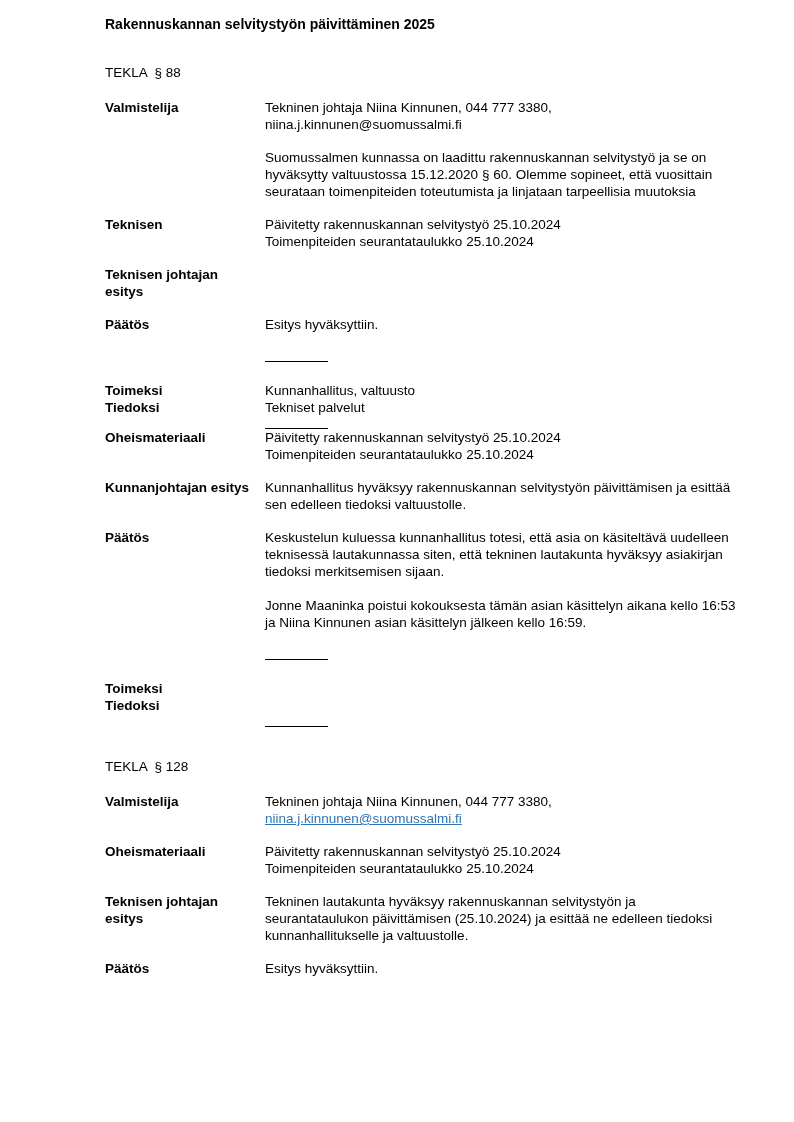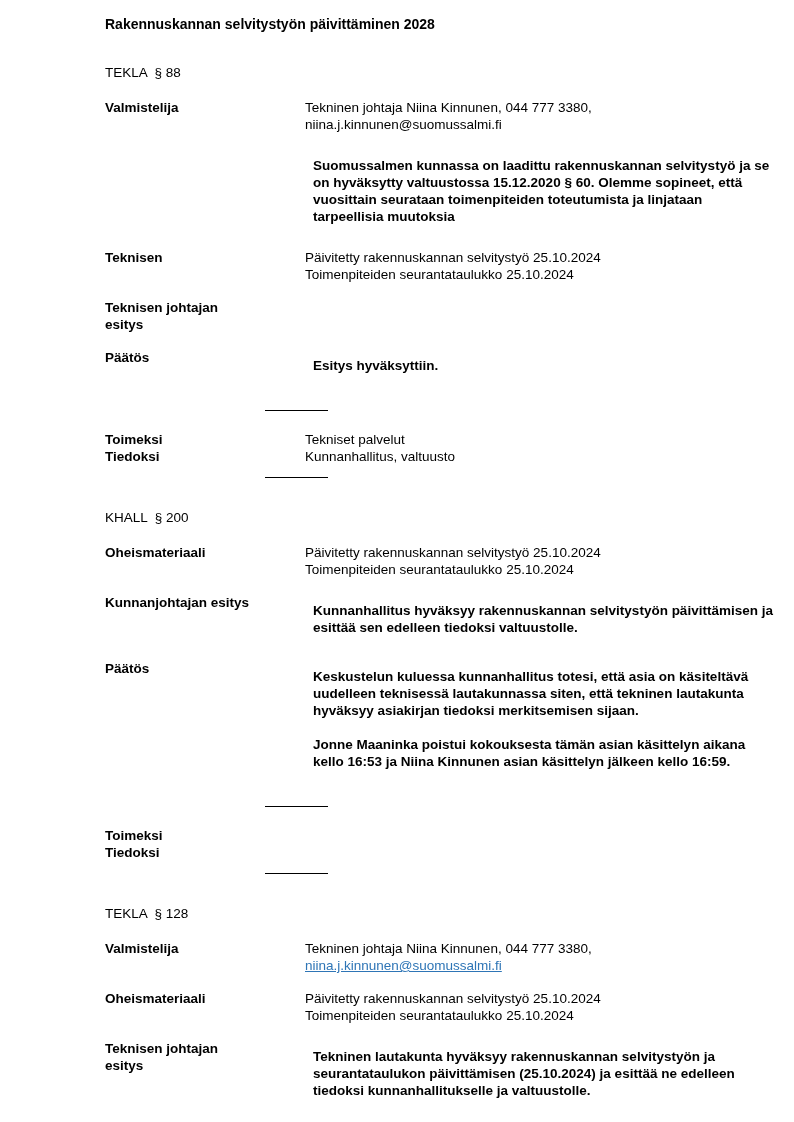--- a/index.html
+++ b/index.html
@@ -22,48 +22,47 @@
   .section-heading {
     white-space: pre-wrap;
     margin-bottom: 18px;
     margin-top: 31px;
   }
   .section + .section { margin-top: 0; }
   .section-gap { margin-top: 44px; }
   .row {
     display: flex;
     margin-bottom: 16px;
-    gap: 40px;
   }
   .row-label {
     width: 160px;
     flex: 0 0 160px;
     font-weight: bold;
     padding-right: 10px;
   }
   .row-value { width: 478px; flex: 0 0 478px; }
-  .row-value p { margin: 8px; font-weight: bold; }
+  .row-value p { margin: 0; }
   .row-value p + p { margin-top: 17px; }
   .separator {
     width: 63px;
     margin-left: 160px;
     border-top: 1px solid #000000;
     height: 0;
   }
   .separator.after-block { margin-top: 12px; margin-bottom: 20px; }
   .separator.closing { margin-top: 12px; margin-bottom: 0; }
   .tight { margin-bottom: 0; }
   a.email-link { text-decoration: underline; cursor: pointer; }
 </style>
 </head>
 <body>
 
 <div class="doc">
 
-  <div class="doc-title">Rakennuskannan selvitystyön päivittäminen 2028</div>
+  <div class="doc-title">Rakennuskannan selvitystyön päivittäminen 2025</div>
 
   <div class="section">
     <div class="section-heading">TEKLA  § 88</div>
 
     <div class="row">
       <div class="row-label">Valmistelija</div>
       <div class="row-value">
         <div>Tekninen johtaja Niina Kinnunen, 044 777 3380,</div>
         <div>niina.j.kinnunen@suomussalmi.fi</div>
       </div>
@@ -96,30 +95,29 @@
     </div>
 
     <div class="separator after-block" style="margin-top:28px"></div>
 
     <div class="row tight">
       <div class="row-label">
         <div>Toimeksi</div>
         <div>Tiedoksi</div>
       </div>
       <div class="row-value">
+        <div>Kunnanhallitus, valtuusto</div>
         <div>Tekniset palvelut</div>
-        <div>Kunnanhallitus, valtuusto</div>
       </div>
     </div>
 
     <div class="separator closing"></div>
   </div>
 
   <div class="section section-gap">
-    <div class="section-heading">KHALL  § 200</div>
 
     <div class="row">
       <div class="row-label">Oheismateriaali</div>
       <div class="row-value">
         <div>Päivitetty rakennuskannan selvitystyö 25.10.2024</div>
         <div>Toimenpiteiden seurantataulukko  25.10.2024</div>
       </div>
     </div>
 
     <div class="row">

